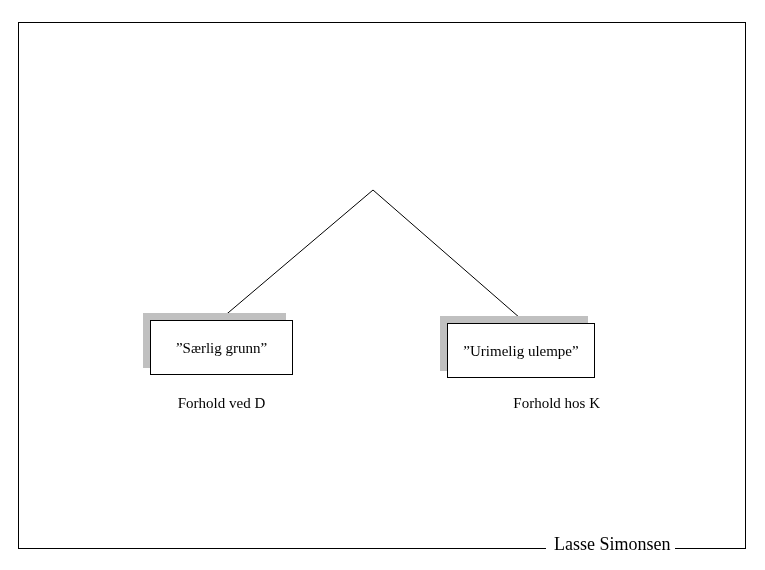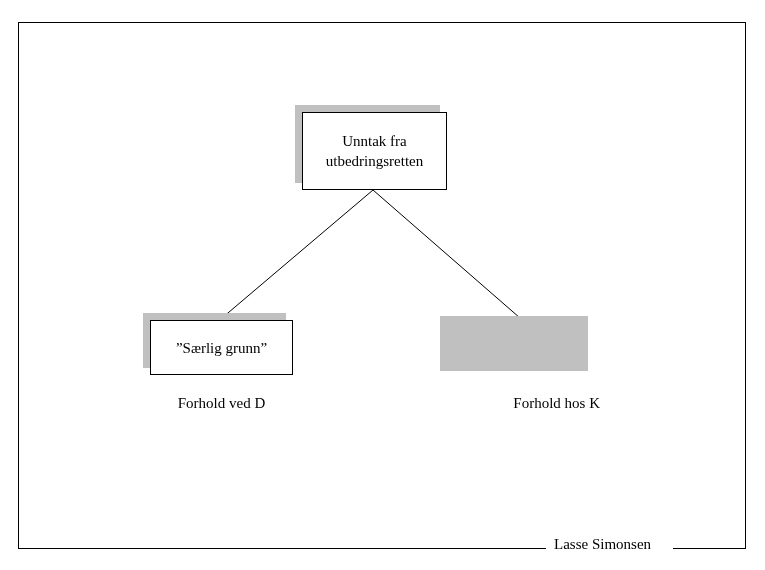--- a/index.html
+++ b/index.html
@@ -103,21 +103,21 @@
     text-align: center;
   }
   #caption-left  { left: 143px; top: 393px; width: 157px; }
   #caption-right { left: 440px; top: 393px; width: 160px; text-align: right; }
 
   
   #footer-signature {
     position: absolute;
     left: 550px;
     top: 536px;
-    font-size: 15px;
+    font-size: 18px;
     line-height: 17px;
     color: #000000;
     background: #ffffff;
     padding: 0 4px;
     white-space: nowrap;
   }
 </style>
 </head>
 <body>
 
@@ -128,39 +128,33 @@
   <div class="frame-edge" id="frame-right"></div>
   <div class="frame-edge" id="frame-bottom-left"></div>
   <div class="frame-edge" id="frame-bottom-right"></div>
 
 
   <svg id="connectors" viewBox="0 0 765 570" xmlns="http://www.w3.org/2000/svg">
     <line x1="373" y1="190" x2="222" y2="318" stroke="#000000" stroke-width="1"></line>
     <line x1="373" y1="190" x2="520" y2="318" stroke="#000000" stroke-width="1"></line>
   </svg>
 
-  <div class="node" id="node-top">
-    <div class="shadow"></div>
-    <div class="box">
-      <div class="label">
-        <span>Unntak fra</span><br>
-        <span>utbedringsretten</span>
-      </div>
-    </div>
-  </div>
 
   <div class="node" id="node-left">
     <div class="shadow"></div>
     <div class="box">
       <div class="label">”Særlig grunn”</div>
     </div>
   </div>
 
   <div class="node" id="node-right">
     <div class="shadow"></div>
+    <div class="box">
+      <div class="label">”Urimelig ulempe”</div>
+    </div>
   </div>
 
   <div class="caption" id="caption-left">Forhold ved D</div>
   <div class="caption" id="caption-right">Forhold hos K</div>
 
   <div id="footer-signature">Lasse Simonsen</div>
 
 </div>
 
 </body></html>

